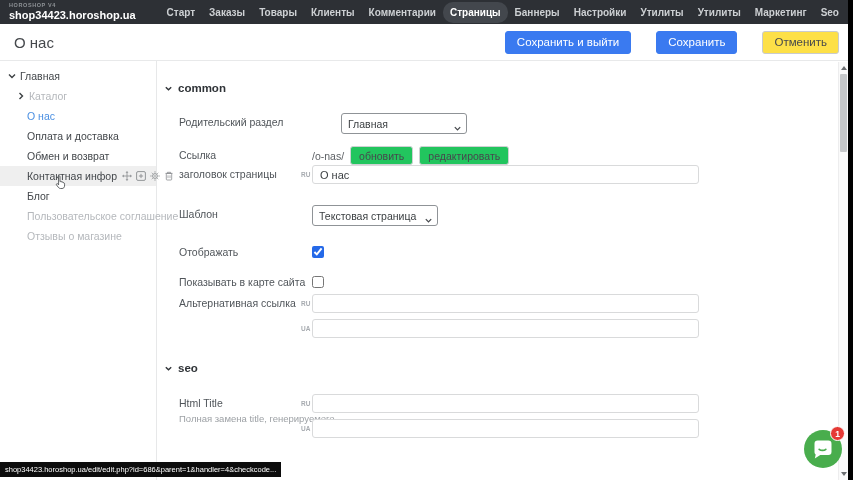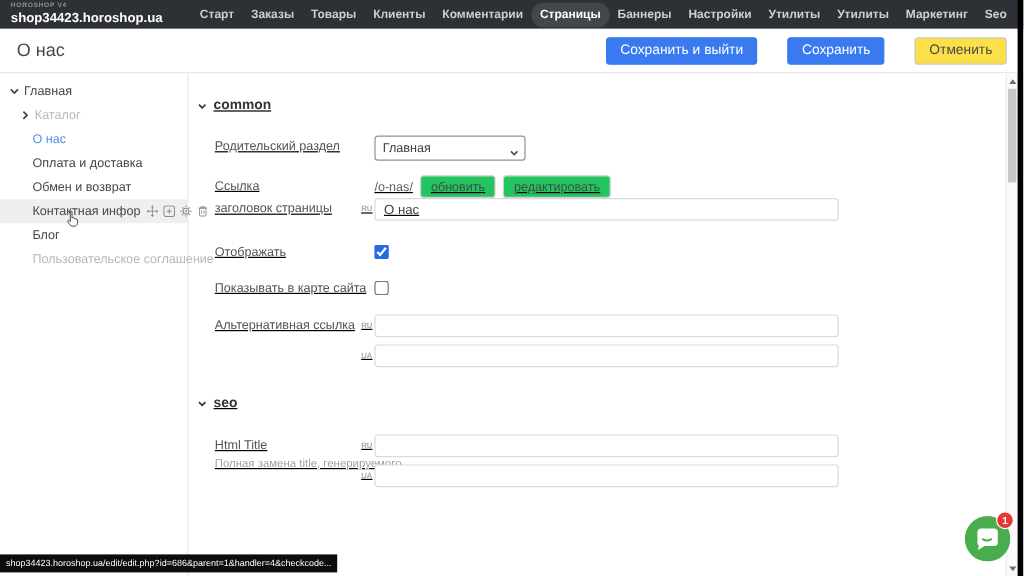--- a/index.html
+++ b/index.html
@@ -37,21 +37,21 @@
   .tree-item.child { padding-left:27px; }
   .tree-item.child.has-arrow { padding-left:16px; }
   .tree-item.dim { color:#b5b8bc; }
   .tree-item.selected { color:#4a8fe2; }
   .tree-item.hovered { background:#efefef; }
   .row-icons { display:flex; gap:4px; margin-left:5px; align-items:center; }
   .row-icons .ric { width:10px; height:10px; display:inline-flex; cursor:pointer; }
   .hand-cursor { position:absolute; left:54px; top:9px; width:14px; height:15px; z-index:5; }
 
   
-  .content { flex:1; padding:20px 0 0 22px; position:relative; overflow:hidden;text-decoration:underline; }
+  .content { flex:1; padding:20px 0 0 22px; position:relative; overflow:hidden; }
   .section-header { display:flex; align-items:center; gap:5px; font-size:11.5px; font-weight:700;
     color:#2f3337; margin-left:-15px; cursor:pointer; height:14px; }
   .section-header svg { width:9px; height:9px; }
   .form-row { display:flex; align-items:flex-start; }
   .flabel { width:122px; flex:none; font-size:10.5px; color:#50555a; line-height:19px;
     white-space:nowrap; overflow:visible; }
   .flabel.wide { width:133px; }
   .lang { width:11px; flex:none; font-size:6.5px; color:#a7abb0; font-weight:700;
     text-align:left; line-height:19px; }
   .stack { display:flex; flex-direction:column; gap:6px; }
@@ -81,23 +81,23 @@
   .scrollbar { position:absolute; right:5px; top:62px; bottom:0; width:10px; background:#fafafa;
     border-left:1px solid #ededee; z-index:40; }
   .sb-arrow { width:0; height:0; border-left:3px solid transparent; border-right:3px solid transparent;
     margin:4px auto 0; cursor:pointer; }
   .sb-up { border-bottom:4px solid #6b6e71; }
   .sb-down { border-top:4px solid #6b6e71; position:absolute; bottom:4px; left:1.5px; }
   .sb-thumb { position:absolute; top:12px; left:1px; width:7px; height:78px; background:#c6c8ca;
     border-radius:1px; cursor:grab; }
   .black-edge { position:absolute; right:0; top:0; width:5px; height:480px; background:#000; z-index:80; }
 
-  .mt-r1 { margin-top:18px; } .mt-r2 { margin-top:12px; } .mt-r3 { }
+  .mt-r1 { margin-top:18px;gap:29px; } .mt-r2 { margin-top:12px; } .mt-r3 { }
   .mt-r4 { margin-top:21px; } .mt-r5 { margin-top:19px; } .mt-r6 { margin-top:16px; }
-  .mt-r7 { margin-top:15px; } .mt-seo { margin-top:23px; } .mt-r8 { margin-top:19px; }
+  .mt-r7 { margin-top:5px; } .mt-seo { margin-top:23px; } .mt-r8 { margin-top:19px; }
 </style>
 </head>
 <body>
 
 <div class="screen">
 
   <header class="topbar">
     <div class="logo">
       <div class="logo-top">HOROSHOP V4</div>
       <div class="logo-main">shop34423.horoshop.ua</div>
@@ -192,20 +192,23 @@
               <path d="M4.6 1.6c0-.9 1.4-.9 1.4 0v5l.3.1c.1-.6 1.3-.5 1.4.1l.1.4c.3-.4 1.2-.3 1.3.3l.1.3c.3-.3 1.1-.2 1.2.4.2 1 .3 2.1.1 3.1-.2 1.2-1 2.2-2.4 2.2H6.5c-.9 0-1.7-.5-2.2-1.2L2.5 9.9c-.6-.8.6-1.7 1.3-1l.8.9z" fill="#fff" stroke="#3c4043" stroke-width=".8"></path>
             </svg>
         </span>
       </div>
       <div class="tree-item child">
         <span>Блог</span>
       </div>
       <div class="tree-item child dim">
         <span>Пользовательское соглашение</span>
       </div>
+      <div class="tree-item child dim">
+        <span>Отзывы о магазине</span>
+      </div>
     </aside>
 
     <main class="content">
 
       <div class="section-header">
         <svg viewBox="0 0 10 10">
             <path d="M2 3.5L5 6.5 8 3.5" fill="none" stroke="#2f3337" stroke-width="1.5"></path>
           </svg>
         <span>common</span>
       </div>
@@ -236,20 +239,33 @@
       <div class="form-row mt-r3">
         <label class="flabel">заголовок страницы</label>
         <div class="stack">
           <div class="line">
             <span class="lang">RU</span>
             <input class="tinput" type="text" value="О нас" style="">
           </div>
         </div>
       </div>
 
+      <div class="form-row mt-r4">
+        <label class="flabel wide">Шаблон</label>
+        <div class="select-wrap">
+          <select>
+            <option selected="">Текстовая страница</option>
+          </select>
+          <span class="sel-chev">
+            <svg viewBox="0 0 10 10">
+                <path d="M2 3.5L5 6.5 8 3.5" fill="none" stroke="#46494d" stroke-width="1.4"></path>
+              </svg>
+          </span>
+        </div>
+      </div>
 
       <div class="form-row mt-r5">
         <label class="flabel wide" style="line-height:14px">Отображать</label>
         <input class="cb" type="checkbox" checked="checked" style="">
       </div>
 
       <div class="form-row mt-r6">
         <label class="flabel wide" style="line-height:14px">Показывать в карте сайта</label>
         <input class="cb" type="checkbox" style="">
       </div>

